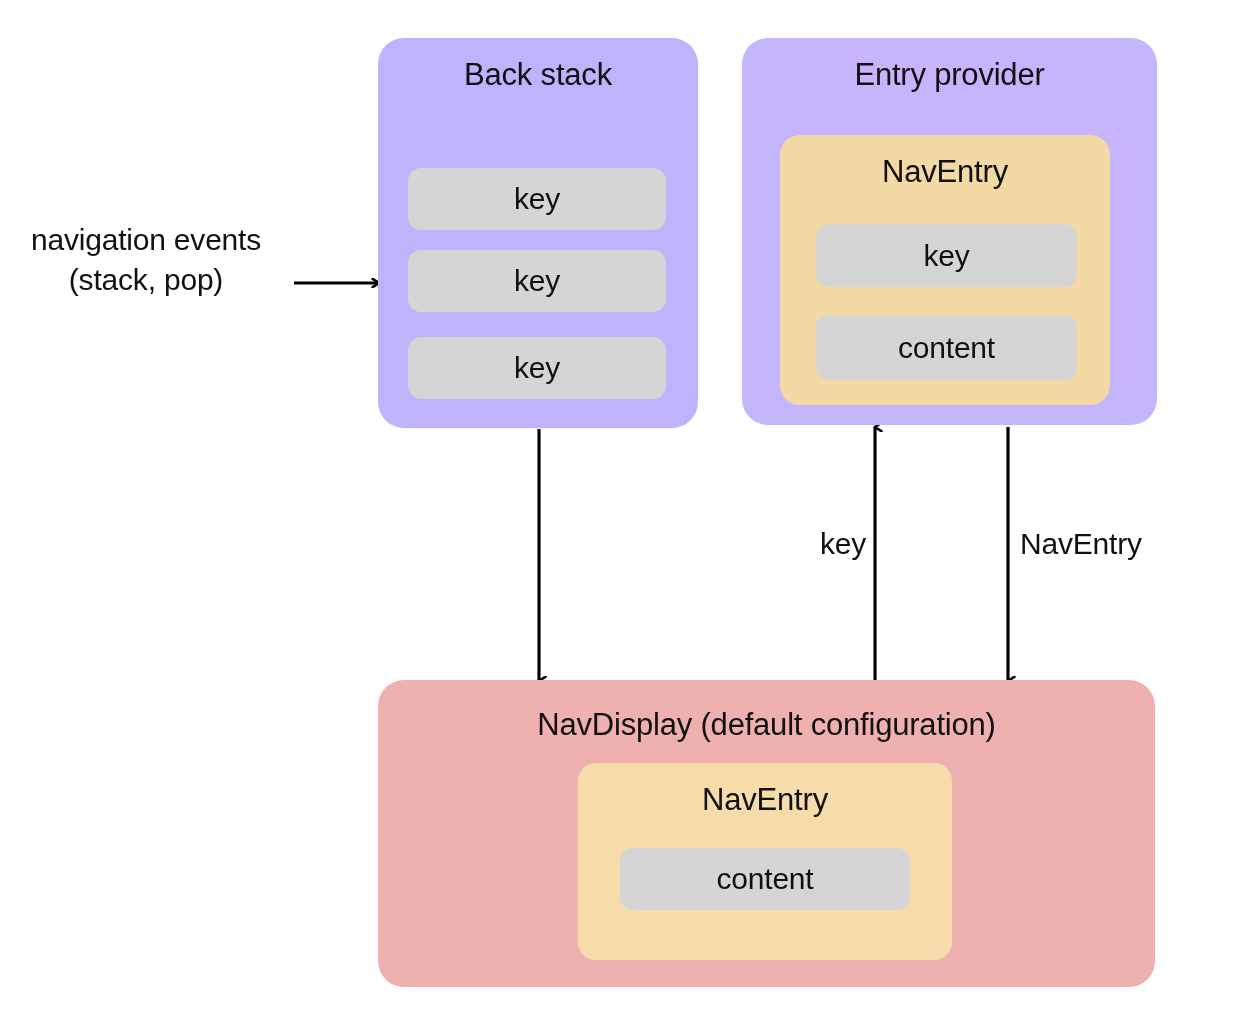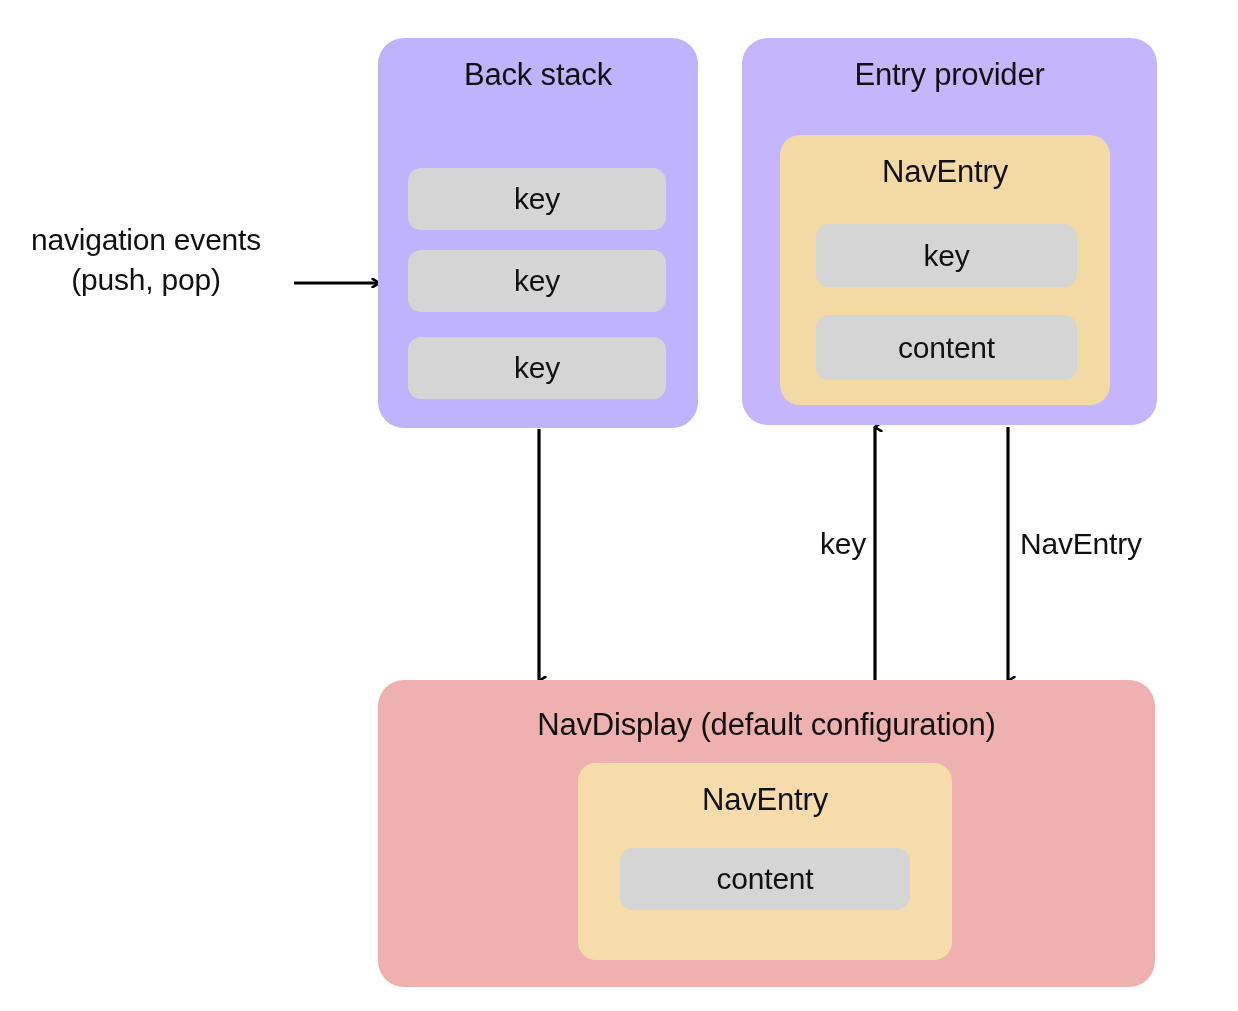--- a/index.html
+++ b/index.html
@@ -164,21 +164,21 @@
     <line x1="294" y1="283" x2="379" y2="283" stroke="#000000" stroke-width="3.2" marker-end="url(#arrowhead-right)"></line>
 
     <line x1="539" y1="429" x2="539" y2="681" stroke="#000000" stroke-width="3.2" marker-end="url(#arrowhead-down)"></line>
 
     <line x1="875" y1="681" x2="875" y2="427" stroke="#000000" stroke-width="3.2" marker-end="url(#arrowhead-up)"></line>
 
     <line x1="1008" y1="427" x2="1008" y2="681" stroke="#000000" stroke-width="3.2" marker-end="url(#arrowhead-down)"></line>
   </svg>
 
   <div class="free-label" id="nav-events-label">navigation events
-(push, pop)</div>
+(stack, pop)</div>
 
   <div class="box" id="back-stack-box">
     <div class="box-title" id="back-stack-title">Back stack</div>
 
     <div class="chip" id="bs-key-0">key</div>
     <div class="chip" id="bs-key-1">key</div>
     <div class="chip" id="bs-key-2">key</div>
   </div>
 
   <div class="box" id="entry-provider-box">

